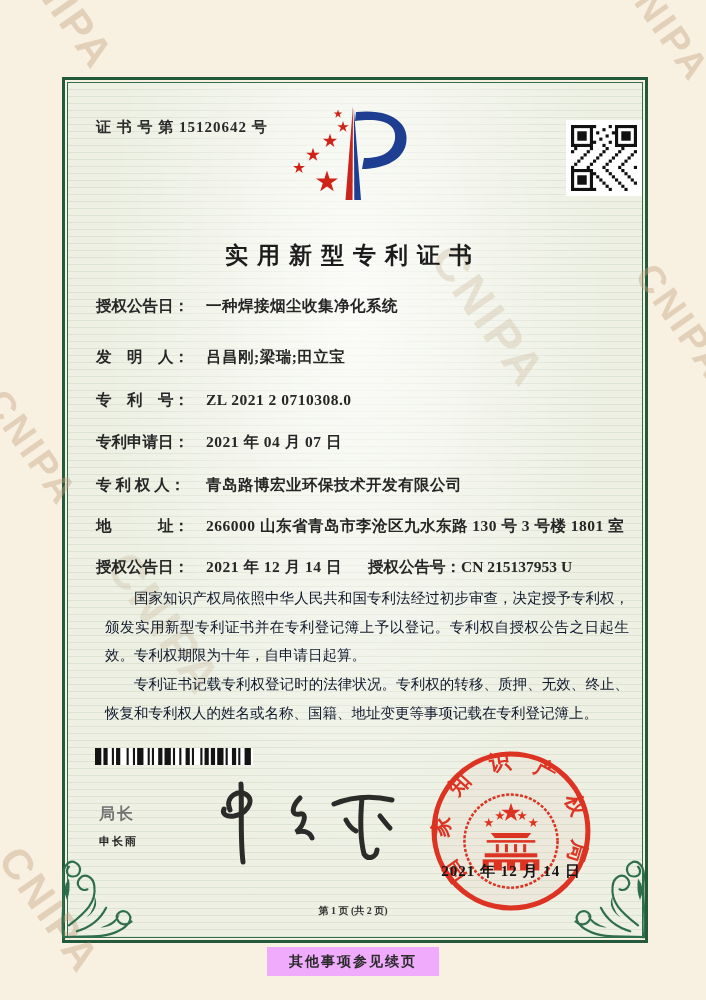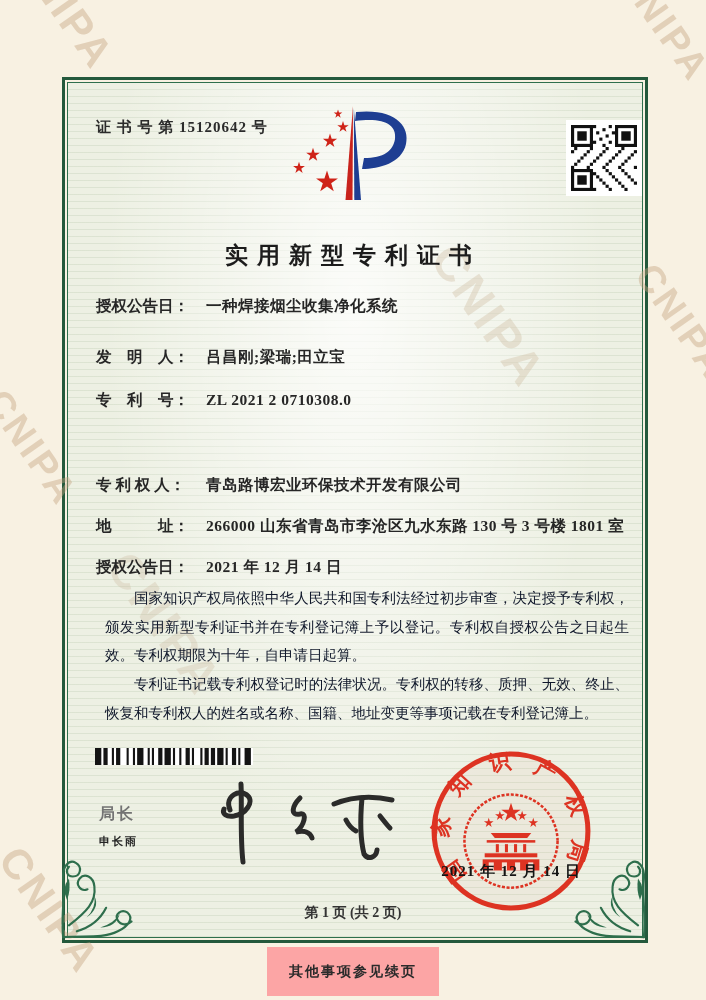--- a/index.html
+++ b/index.html
@@ -85,25 +85,25 @@
     font-size:11px; font-weight:600; color:#242424; letter-spacing:2px; }
   .signature { position:absolute; left:196px; top:776px; width:210px; height:94px; }
   .seal { position:absolute; left:428px; top:748px; width:166px; height:166px; }
   .seal-date {
     position:absolute; left:426px; top:862px; width:170px;
     text-align:center; font-size:15px; font-weight:700; color:#141414;
     letter-spacing:1px; z-index:4;
   }
   .page-num {
     position:absolute; left:0; top:904px; width:100%;
-    text-align:center; font-size:14px; font-weight:600; color:#333;
+    text-align:center; font-size:10px; font-weight:600; color:#333;
   }
   .note-box {
     position:absolute; left:50%; top:947px; transform:translateX(-50%);
-    background:#fca5a5; padding:15px 22px; z-index:4;
+    background:#f0abfc; padding:5px 22px; z-index:4;
   }
   .note-text { font-size:14px; font-weight:600; color:#2b2b2b; letter-spacing:2px; white-space:nowrap; }
 </style>
 </head>
 <body>
 
 <span class="wm wm-tl">CNIPA</span>
 <span class="wm wm-tr">CNIPA</span>
 <span class="wm wm-rm">CNIPA</span>
 <span class="wm wm-lm">CNIPA</span>
@@ -242,28 +242,32 @@
 
   <div class="frow" style="top:296px">
     <span class="flabel">授权公告日：</span><span class="fvalue">一种焊接烟尘收集净化系统</span>
   </div>
   <div class="frow" style="top:347px">
     <span class="flabel">发　明　人：</span><span class="fvalue">吕昌刚;梁瑞;田立宝</span>
   </div>
   <div class="frow" style="top:390px">
     <span class="flabel">专　利　号：</span><span class="fvalue">ZL 2021 2 0710308.0</span>
   </div>
+  <div class="frow" style="top:432px">
+    <span class="flabel">专利申请日：</span><span class="fvalue">2021 年 04 月 07 日</span>
+  </div>
   <div class="frow" style="top:475px">
     <span class="flabel">专 利 权 人：</span><span class="fvalue">青岛路博宏业环保技术开发有限公司</span>
   </div>
   <div class="frow" style="top:516px">
     <span class="flabel">地　　　址：</span><span class="fvalue">266000 山东省青岛市李沧区九水东路 130 号 3 号楼 1801 室</span>
   </div>
   <div class="frow" style="top:557px">
     <span class="flabel">授权公告日：</span><span class="fvalue">2021 年 12 月 14 日</span>
+    <span class="grant-no"><span>授权公告号：</span><span>CN 215137953 U</span></span>
   </div>
 
   <div class="body-text">
     <p>国家知识产权局依照中华人民共和国专利法经过初步审查，决定授予专利权，颁发实用新型专利证书并在专利登记簿上予以登记。专利权自授权公告之日起生效。专利权期限为十年，自申请日起算。</p>
     <p>专利证书记载专利权登记时的法律状况。专利权的转移、质押、无效、终止、恢复和专利权人的姓名或名称、国籍、地址变更等事项记载在专利登记簿上。</p>
   </div>
 
   <div class="barcode">
     <svg id="bc" width="158" height="17" preserveAspectRatio="none" viewBox="0 0 75 17">
         <rect x="0" y="0" width="3" height="17" fill="#141414"></rect>

